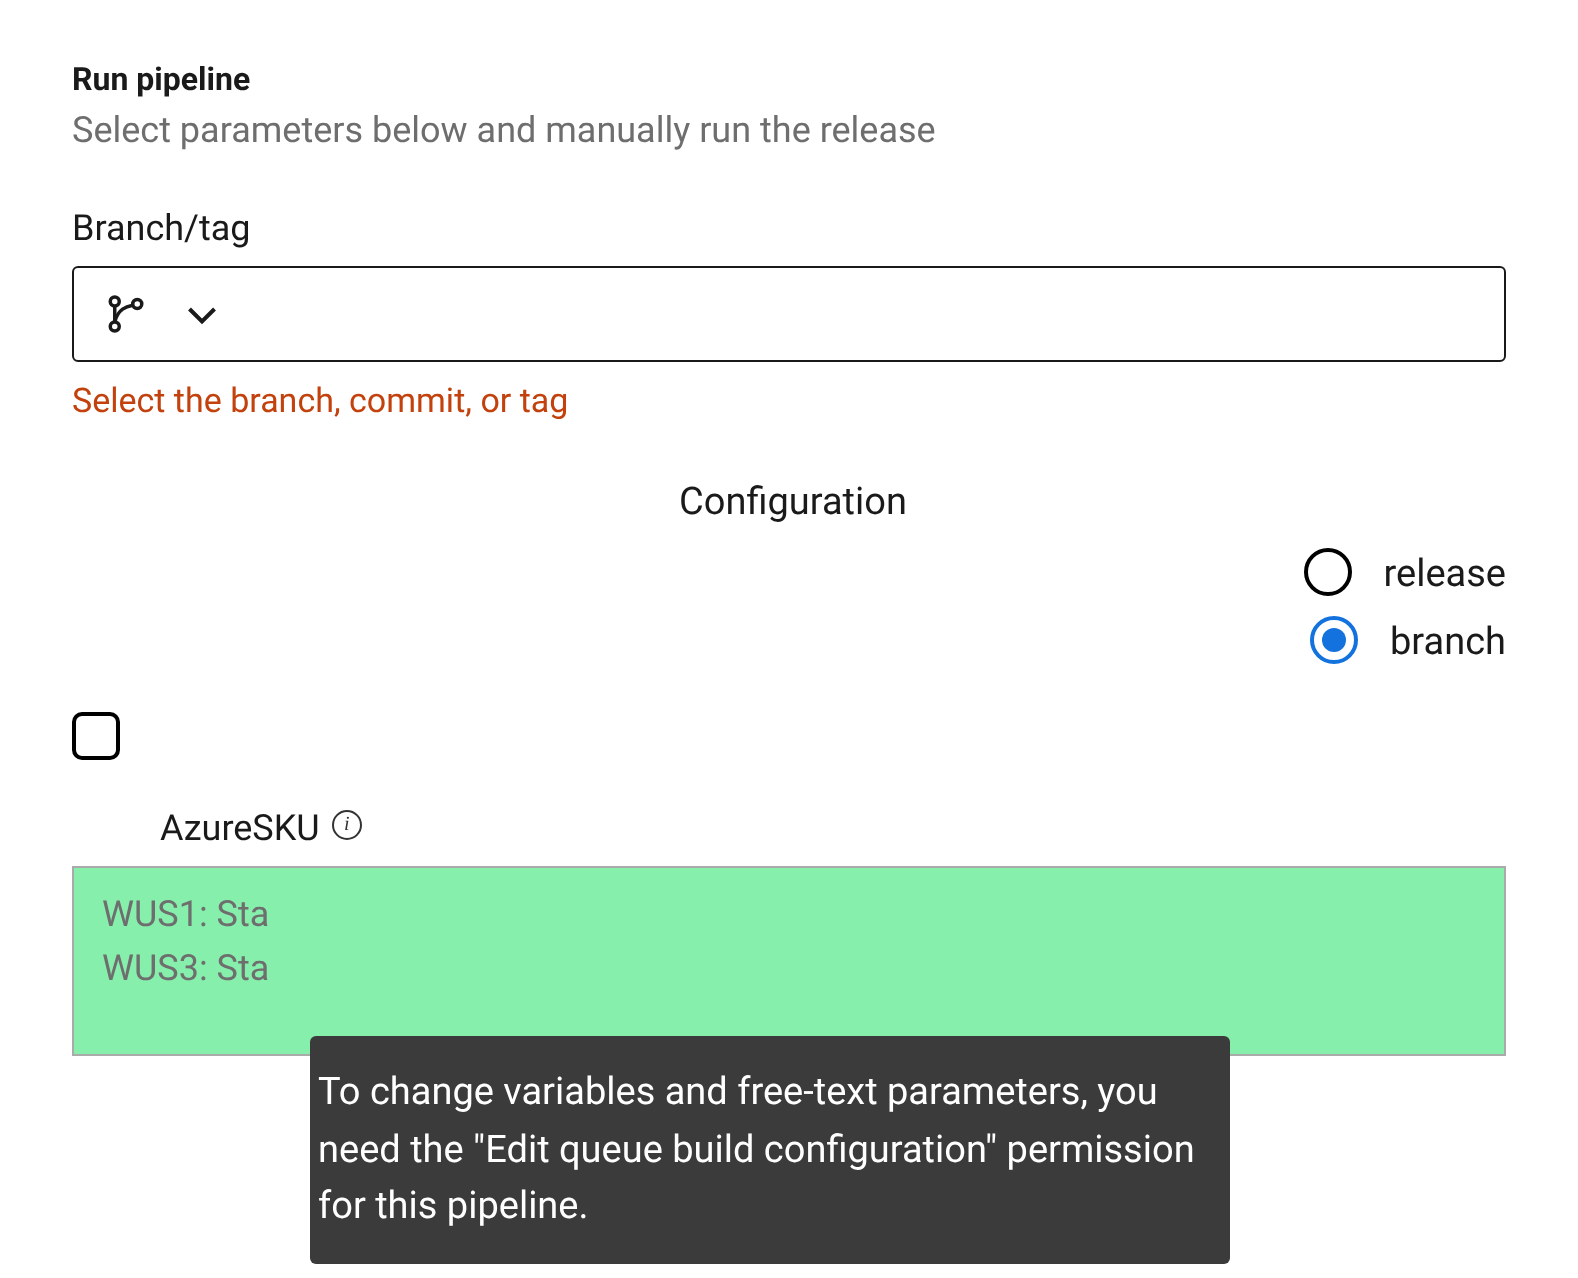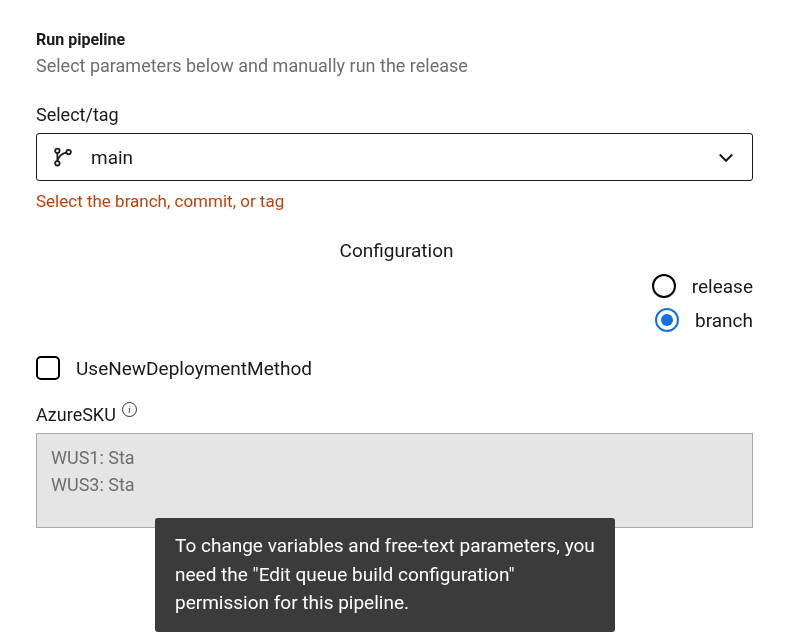--- a/index.html
+++ b/index.html
@@ -113,100 +113,99 @@
       border: 2px solid #000;
       border-radius: 5px;
       margin-right: 16px;
       flex-shrink: 0;
     }
     .checkbox-label {
       font-size: 19px;
     }
     .inline-label-row {
       display: flex;
-      align-items: flex-start;
+      align-items: center;
       margin-bottom: 8px;
+      margin-left: 44px;
     }
     .info-icon {
       width: 15px;
       height: 15px;
       margin-left: 6px;
       border: 1.5px solid #333;
       border-radius: 50%;
       display: flex;
       align-items: center;
       justify-content: center;
       font-size: 10px;
       font-style: italic;
       font-family: serif;
       color: #333;
       cursor: pointer;
       position: relative;
       top: -2px;
     }
     .textarea-box {
       border: 1px solid #aaa;
-      background: #e5e5e5;
+      background: #86efac;
       padding: 10px 14px;
       font-size: 18px;
       color: #6e6e6e;
       line-height: 1.5;
       height: 95px;
       overflow: hidden;
     }
     .tooltip {
       position: absolute;
       background: #3b3b3b;
       color: #fff;
       font-size: 19px;
       line-height: 1.5;
-      padding: 14px 20px;
+      padding: 14px 4px;
       border-radius: 3px;
       width: 460px;
     }
   </style>
 </head>
 <body>
 
 <div class="title">Run pipeline</div>
 <div class="subtitle">Select parameters below and manually run the release</div>
 
-<div class="label">Select/tag</div>
+<div class="label">Branch/tag</div>
 <div class="select-wrap">
   <span class="branch-icon">
     <svg viewBox="0 0 16 16" fill="none" stroke="currentColor" stroke-width="1.4">
       <circle cx="3.5" cy="3" r="1.8"></circle>
       <circle cx="3.5" cy="13" r="1.8"></circle>
       <circle cx="12.5" cy="4" r="1.8"></circle>
       <path d="M3.5 4.8 V11.2"></path>
       <path d="M10.7 4.5 C8 5 5 6 3.5 11"></path>
     </svg>
   </span>
-  <span class="select-value">main</span>
   <span class="chevron">
     <svg viewBox="0 0 16 16" fill="none" stroke="currentColor" stroke-width="1.6">
       <path d="M3 6 L8 11 L13 6"></path>
     </svg>
   </span>
 </div>
 <div class="hint">Select the branch, commit, or tag</div>
 
 <div class="section-label">Configuration</div>
 <div class="radio-row">
   <div class="radio"></div>
   <div class="radio-label">release</div>
 </div>
 <div class="radio-row">
   <div class="radio selected"></div>
   <div class="radio-label">branch</div>
 </div>
 
 <div class="checkbox-row">
   <div class="checkbox"></div>
-  <div class="checkbox-label">UseNewDeploymentMethod</div>
 </div>
 
 <div class="inline-label-row">
   <div class="label" style="margin-bottom:0">AzureSKU</div>
   <div class="info-icon">i</div>
 </div>
 <div class="textarea-box">
   <div>WUS1: Sta</div>
   <div>WUS3: Sta</div>
 </div>

